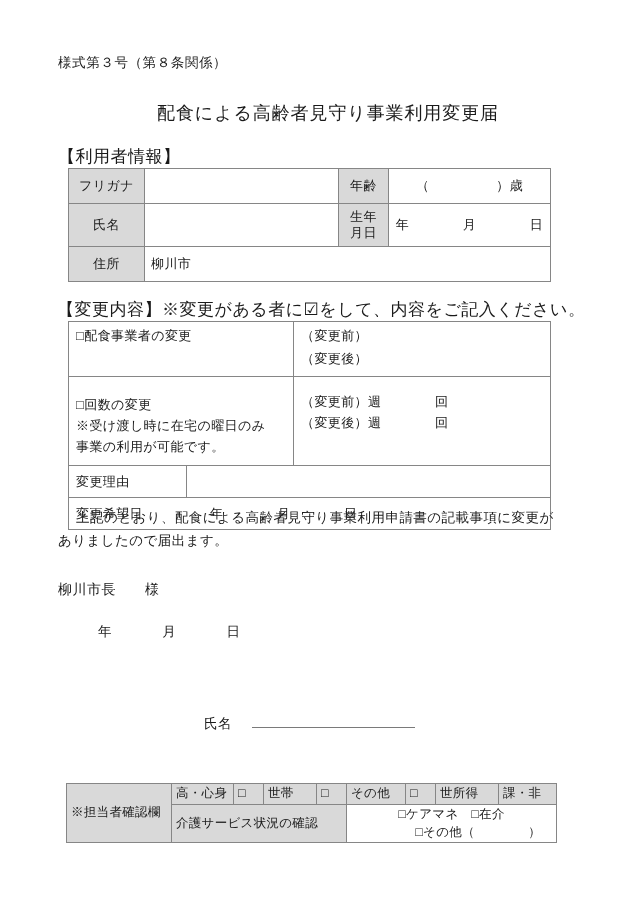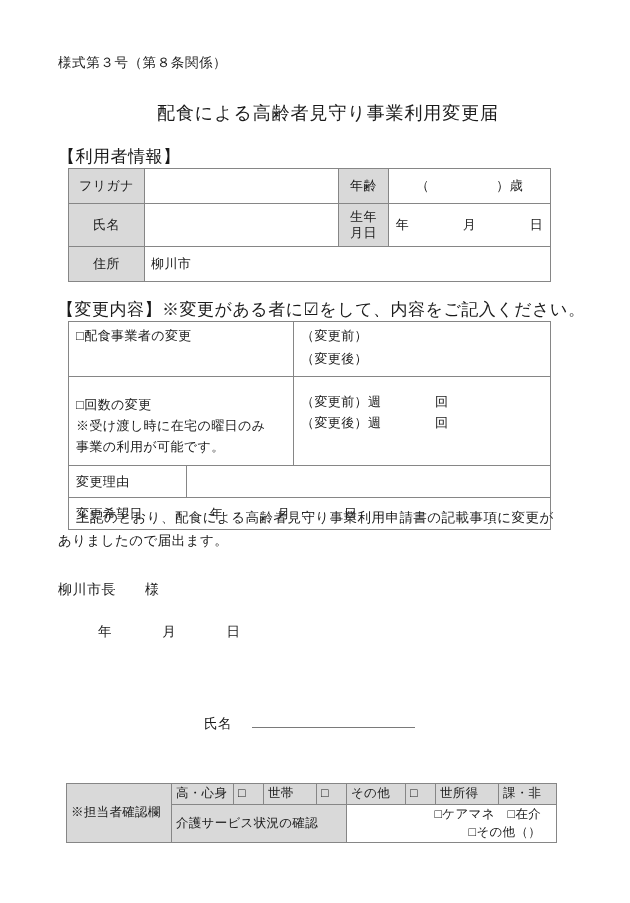--- a/index.html
+++ b/index.html
@@ -140,21 +140,21 @@
     letter-spacing: 0.3px;
   }
   #staff-table td {
     border: 1px solid #868686;
     padding: 1px 4px;
     vertical-align: middle;
     line-height: 1.42;
     text-align: left;
   }
   #staff-table td.opts {
-    text-align: right;
+    text-align: center;
     padding: 1px 15px;
     white-space: nowrap;
   }
   #staff-table td.opts .ln { display: block; }
   #staff-table td.opts .paren-end { float: right; }
 </style>
 </head>
 <body>
 
 <div class="page">

